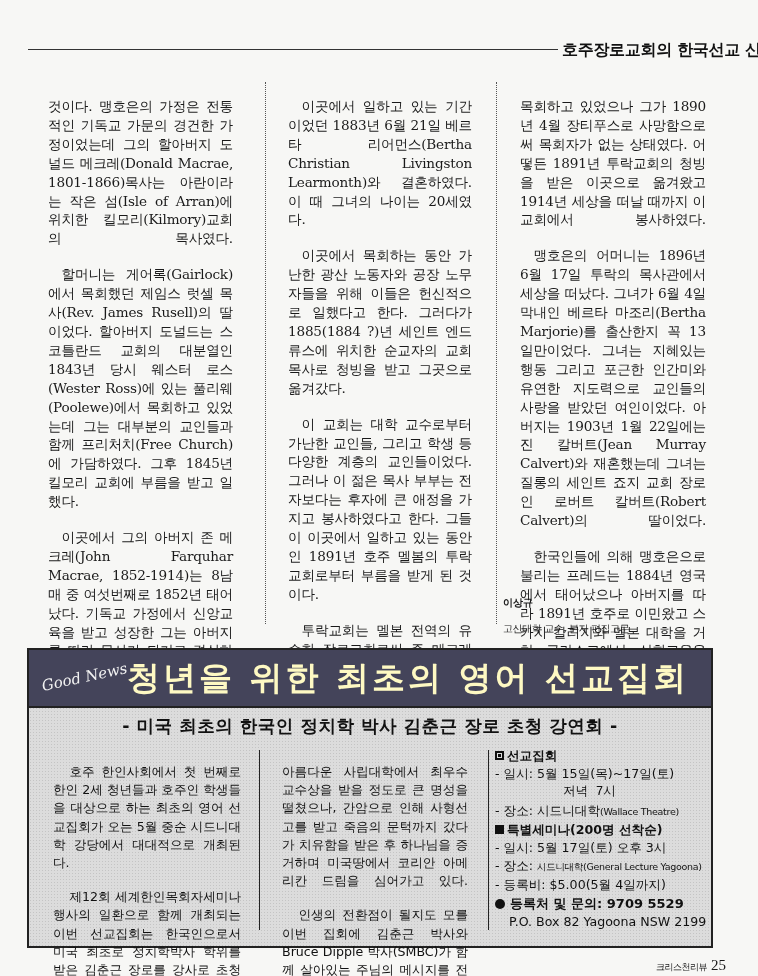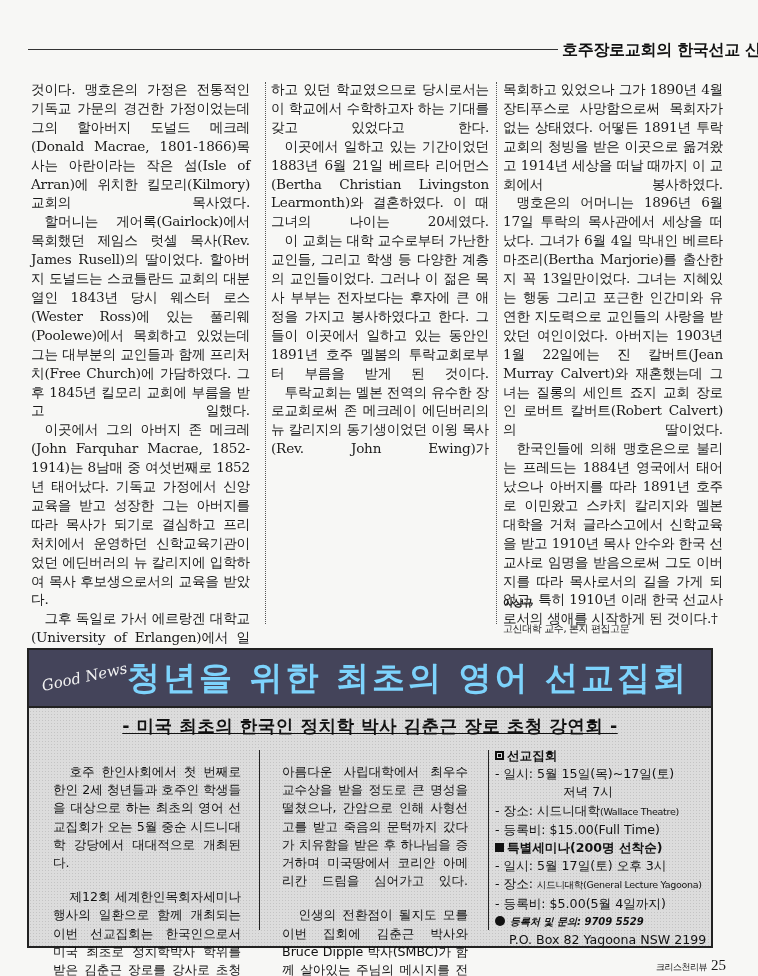--- a/index.html
+++ b/index.html
@@ -4,54 +4,54 @@
 <style>
   html, body { margin:0; padding:0; }
   body {
     width:758px; height:976px; background:#f7f7f5; position:relative; overflow:hidden;
     font-family:"DejaVu Serif", serif; color:#1a1a1a;
   }
   .header-rule { position:absolute; left:28px; top:49px; width:530px; height:0; border-top:1.3px solid #333; }
   .header-title { position:absolute; left:562px; top:40px; font-family:"DejaVu Sans", sans-serif; font-weight:bold; font-size:16px; letter-spacing:-0.3px; color:#111; white-space:nowrap; }
 
   .col { position:absolute; top:80px; font-size:13.6px; line-height:18.9px; text-align:justify; text-align-last:justify; letter-spacing:-0.2px; }
-  .col p { margin:0; text-indent:0; }
+  .col p { margin:17px; text-indent:0; }
   .col p.ind { text-indent:1em; }
   .col p.last { text-align-last:left; }
   .col1 { left:31px; width:219px; }
   .col2 { left:271px; width:218px; }
   .col3 { left:503px; width:220px; }
   .divider { position:absolute; top:82px; height:542px; border-left:1.2px dotted #555; }
   .d1 { left:265px; } .d2 { left:496px; }
 
   .author { position:absolute; left:503px; top:596px; font-family:"DejaVu Sans", sans-serif; }
   .author-name { font-weight:bold; font-size:10px; }
   .author-role { font-size:10px; margin-top:12px; letter-spacing:-0.4px; }
 
   .ad { position:absolute; left:27px; top:648px; width:682px; height:296px; border:2px solid #222; background:#dcdcdc;
     background-image: radial-gradient(#c4c4c4 0.7px, transparent 0.8px); background-size:3px 3px; }
   .ad-band { position:absolute; left:0; top:0; width:100%; height:56px; background:#44445a; border-bottom:2px solid #222; }
   .ad-logo { position:absolute; left:12px; top:18px; font-family:"DejaVu Serif", serif; font-style:italic; font-size:15px; color:#f1f1f1; transform:rotate(-12deg); }
-  .ad-title { position:absolute; left:98px; top:6px; font-family:"DejaVu Sans", sans-serif; font-weight:bold; font-size:33px; color:#7dd3fc; letter-spacing:3px; white-space:nowrap; }
-  .ad-subtitle { position:absolute; left:0; top:64px; width:100%; text-align:center; font-family:"DejaVu Sans", sans-serif; font-weight:bold; font-size:17.5px; color:#111; letter-spacing:0.5px;text-decoration:underline; }
+  .ad-title { position:absolute; left:98px; top:6px; font-family:"DejaVu Sans", sans-serif; font-weight:bold; font-size:33px; color:#fef9c3; letter-spacing:3px; white-space:nowrap; }
+  .ad-subtitle { position:absolute; left:0; top:64px; width:100%; text-align:center; font-family:"DejaVu Sans", sans-serif; font-weight:bold; font-size:17.5px; color:#111; letter-spacing:0.5px; }
 
   .ad-col { position:absolute; top:97px; font-family:"DejaVu Sans", sans-serif; font-size:12.6px; line-height:18.2px; color:#111; }
   .ad-c1 { left:8px; width:220px; text-align:justify; text-align-last:justify; }
   .ad-c2 { left:237px; width:218px; text-align:justify; text-align-last:justify; }
   .ad-c1 p, .ad-c2 p { margin:16px; }
   .ad-c1 p.ind, .ad-c2 p.ind { text-indent:1.3em; }
   .ad-c1 p.last, .ad-c2 p.last { text-align-last:left; }
   .ad-div { position:absolute; top:100px; height:180px; border-left:1.3px solid #222; }
   .ad-d1 { left:230px; } .ad-d2 { left:459px; }
   .ad-c3 { left:466px; width:212px; }
   .ad-c3 .row { white-space:nowrap; }
   .ad-c3 .sec { font-weight:bold; }
   .ad-c3 .sm { font-size:9.5px; letter-spacing:-0.3px; }
-  .ad-c3 .indent2 { padding-left:68px; }
-  .ad-c3 .bullet { font-weight:bold; font-size:10px;font-style:italic; }
+  .ad-c3 .indent2 { padding-left:68px;font-family:Liberation Mono, monospace; }
+  .ad-c3 .bullet { font-weight:bold; font-size:13px; }
   .ad-c3 .addr { padding-left:14px; }
   .sq { display:inline-block; width:9px; height:9px; background:#111; margin-right:3px; vertical-align:0px; }
   .sq.hollow { background:#111; box-shadow: inset 0 0 0 2px #111, inset 0 0 0 3px #ddd; }
   .dot { display:inline-block; width:10px; height:10px; border-radius:50%; background:#111; margin-right:5px; vertical-align:-1px; }
 
   .footer { position:absolute; left:656px; top:956px; font-family:Liberation Serif, serif; white-space:nowrap; }
   .footer-mag { font-size:9px; letter-spacing:-0.5px; }
   .footer-page { font-size:15px; }
 </style>
 </head>
@@ -62,22 +62,22 @@
 
 <div class="col col1">
   <p class="">것이다. 맹호은의 가정은 전통적인 기독교 가문의 경건한 가정이었는데 그의 할아버지 도널드 메크레(Donald Macrae, 1801-1866)목사는 아란이라는 작은 섬(Isle of Arran)에 위치한 킬모리(Kilmory)교회의 목사였다.</p>
   <p class="ind">할머니는 게어록(Gairlock)에서 목회했던 제임스 럿셀 목사(Rev. James Rusell)의 딸이었다. 할아버지 도널드는 스코틀란드 교회의 대분열인 1843년 당시 웨스터 로스(Wester Ross)에 있는 풀리웨(Poolewe)에서 목회하고 있었는데 그는 대부분의 교인들과 함께 프리처치(Free Church)에 가담하였다. 그후 1845년 킬모리 교회에 부름을 받고 일했다.</p>
   <p class="ind">이곳에서 그의 아버지 존 메크레(John Farquhar Macrae, 1852-1914)는 8남매 중 여섯번째로 1852년 태어났다. 기독교 가정에서 신앙교육을 받고 성장한 그는 아버지를 따라 목사가 되기로 결심하고 프리 처치에서 운영하던 신학교육기관이었던 에딘버러의 뉴 칼리지에 입학하여 목사 후보생으로서의 교육을 받았다.</p>
   <p class="ind">그후 독일로 가서 에르랑겐 대학교(University of Erlangen)에서 일년간 더 연구하고 귀국하였다. 당시 이 학교는 유그노(Huguenot)의 신앙 전통을 계승</p>
 </div>
 <div class="divider d1"></div>
 
 <div class="col col2">
-  <p class="">하고 있던 학교였으므로 당시로서는 이 학교에서 수학하고자 하는 기대를 갖고 있었다고 한다.</p>
   <p class="ind">이곳에서 일하고 있는 기간이었던 1883년 6월 21일 베르타 리어먼스(Bertha Christian Livingston Learmonth)와 결혼하였다. 이 때 그녀의 나이는 20세였다.</p>
+  <p class="ind">이곳에서 목회하는 동안 가난한 광산 노동자와 공장 노무자들을 위해 이들은 헌신적으로 일했다고 한다. 그러다가 1885(1884 ?)년 세인트 엔드류스에 위치한 순교자의 교회 목사로 청빙을 받고 그곳으로 옮겨갔다.</p>
   <p class="ind">이 교회는 대학 교수로부터 가난한 교인들, 그리고 학생 등 다양한 계층의 교인들이었다. 그러나 이 젊은 목사 부부는 전자보다는 후자에 큰 애정을 가지고 봉사하였다고 한다. 그들이 이곳에서 일하고 있는 동안인 1891년 호주 멜봄의 투락교회로부터 부름을 받게 된 것이다.</p>
   <p class="ind">투락교회는 멜본 전역의 유수한 장로교회로써 존 메크레이 에딘버리의 뉴 칼리지의 동기생이었던 이윙 목사(Rev. John Ewing)가</p>
 </div>
 <div class="divider d2"></div>
 
 <div class="col col3">
   <p class="">목회하고 있었으나 그가 1890년 4월 장티푸스로 사망함으로써 목회자가 없는 상태였다. 어떻든 1891년 투락교회의 청빙을 받은 이곳으로 옮겨왔고 1914년 세상을 떠날 때까지 이 교회에서 봉사하였다.</p>
   <p class="ind">맹호은의 어머니는 1896년 6월 17일 투락의 목사관에서 세상을 떠났다. 그녀가 6월 4일 막내인 베르타 마조리(Bertha Marjorie)를 출산한지 꼭 13일만이었다. 그녀는 지혜있는 행동 그리고 포근한 인간미와 유연한 지도력으로 교인들의 사랑을 받았던 여인이었다. 아버지는 1903년 1월 22일에는 진 칼버트(Jean Murray Calvert)와 재혼했는데 그녀는 질롱의 세인트 죠지 교회 장로인 로버트 칼버트(Robert Calvert)의 딸이었다.</p>
   <p class="ind last">한국인들에 의해 맹호은으로 불리는 프레드는 1884년 영국에서 태어났으나 아버지를 따라 1891년 호주로 이민왔고 스카치 칼리지와 멜본 대학을 거쳐 글라스고에서 신학교육을 받고 1910년 목사 안수와 한국 선교사로 임명을 받음으로써 그도 이버지를 따라 목사로서의 길을 가게 되었고, 특히 1910년 이래 한국 선교사로서의 생애를 시작하게 된 것이다.†</p>
 </div>
@@ -113,24 +113,20 @@
     </div>
     <div class="row">
       <span>- 일시:</span>
       <span>5월 15일(목)~17일(토)</span>
     </div>
     <div class="row indent2">저녁 7시</div>
     <div class="row">
       <span>- 장소:</span>
       <span>시드니대학</span><span class="sm">(Wallace Theatre)</span>
     </div>
-    <div class="row">
-      <span>- 등록비:</span>
-      <span>$15.00(Full Time)</span>
-    </div>
     <div class="row sec">
       <span class="sq"></span><span>특별세미나(200명 선착순)</span>
     </div>
     <div class="row">
       <span>- 일시:</span>
       <span>5월 17일(토)  오후 3시</span>
     </div>
     <div class="row">
       <span>- 장소:</span>
       <span class="sm">시드니대학</span><span class="sm">(General Lecture Yagoona)</span>

